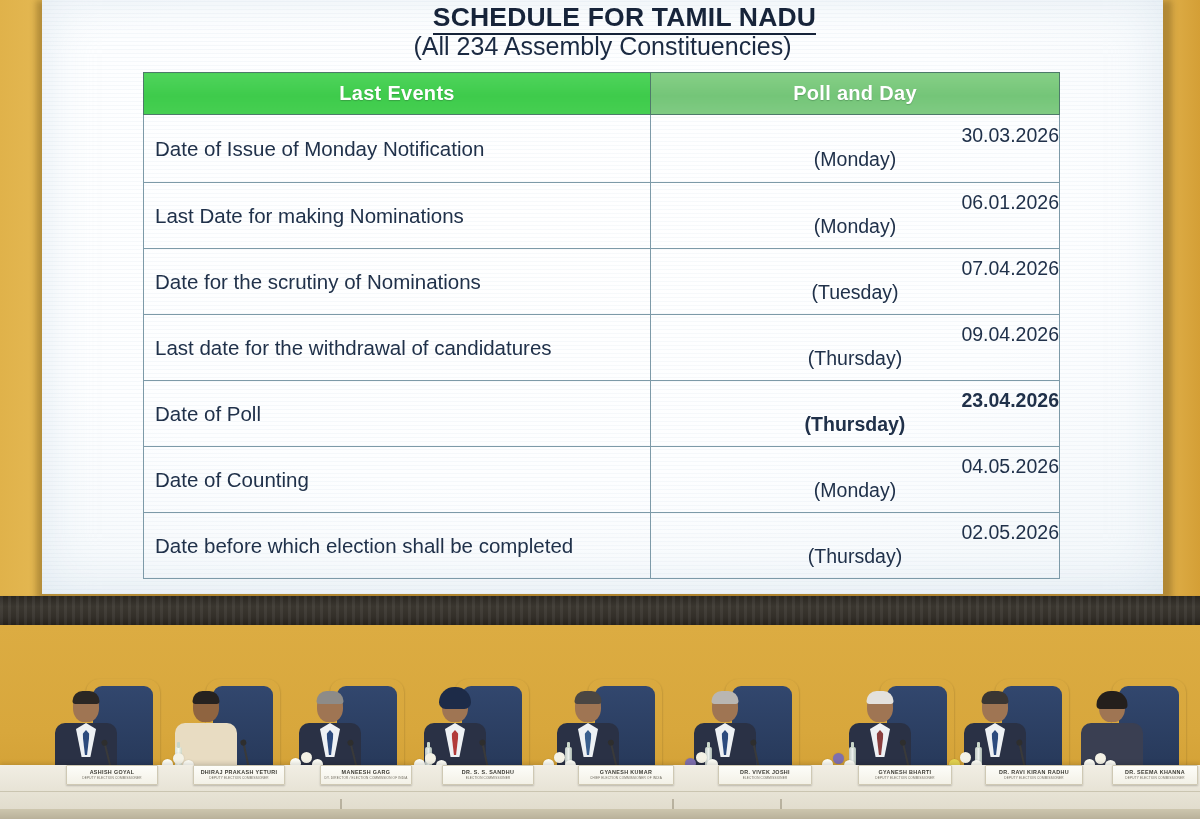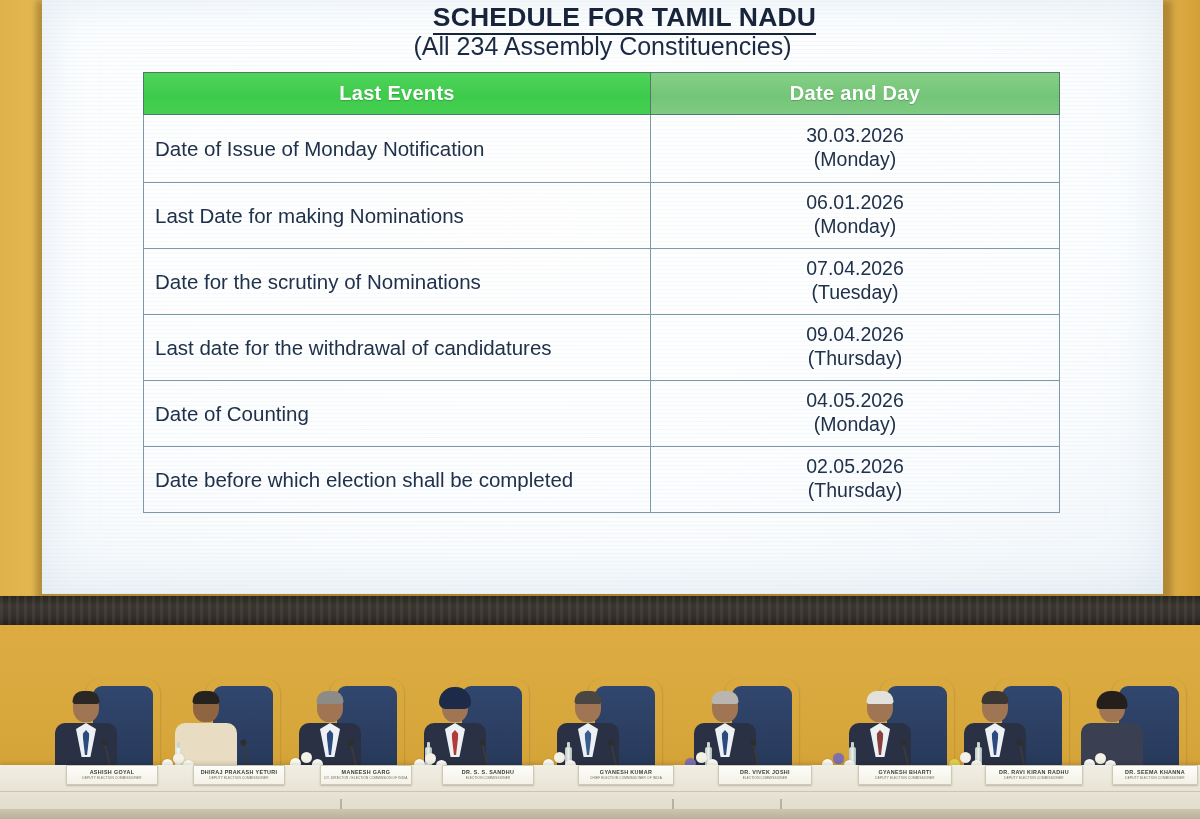--- a/index.html
+++ b/index.html
@@ -115,21 +115,21 @@
     line-height:1.15;
     white-space:nowrap;
   }
   td.cell-date {
     text-align:center;
     padding:7px 0 8px;
     font-size:19.5px;
     color:#20314a;
     line-height:1.22;
   }
-  td.cell-date .d-date { display:block; }
+  td.cell-date .d-date { display:block;text-align:right; }
   td.cell-date .d-day  { display:block; }
   tr.row-poll td.cell-date { font-weight:bold; }
   tr.row-r1 td { height:68px; }
   tr.row-r2 td, tr.row-r3 td, tr.row-r4 td, tr.row-r5 td, tr.row-r6 td { height:66px; }
   tr.row-r7 td { height:66px; }
 
   
   #dais { position:absolute; left:0; top:625px; width:1200px; height:194px; }
 
   .dais-back {
@@ -272,21 +272,21 @@
       <div class="slide-subtitle">(All 234 Assembly Constituencies)</div>
 
       <table class="sched-table">
         <colgroup>
             <col class="c-event">
             <col class="c-date">
           </colgroup>
         <thead>
           <tr>
             <th class="th-event">Last Events</th>
-            <th class="th-date">Date and Day</th>
+            <th class="th-date">Poll and Day</th>
           </tr>
         </thead>
         <tbody>
           <tr class="row-r1">
             <td class="cell-event">Date of Issue of Monday Notification</td>
             <td class="cell-date">
               <span class="d-date">30.03.2026</span>
               <span class="d-day">(Monday)</span>
             </td>
           </tr>
@@ -301,20 +301,27 @@
             <td class="cell-event">Date for the scrutiny of Nominations</td>
             <td class="cell-date">
               <span class="d-date">07.04.2026</span>
               <span class="d-day">(Tuesday)</span>
             </td>
           </tr>
           <tr class="row-r4">
             <td class="cell-event">Last date for the withdrawal of candidatures</td>
             <td class="cell-date">
               <span class="d-date">09.04.2026</span>
+              <span class="d-day">(Thursday)</span>
+            </td>
+          </tr>
+          <tr class="row-r5 row-poll">
+            <td class="cell-event">Date of Poll</td>
+            <td class="cell-date">
+              <span class="d-date">23.04.2026</span>
               <span class="d-day">(Thursday)</span>
             </td>
           </tr>
           <tr class="row-r6">
             <td class="cell-event">Date of Counting</td>
             <td class="cell-date">
               <span class="d-date">04.05.2026</span>
               <span class="d-day">(Monday)</span>
             </td>
           </tr>

